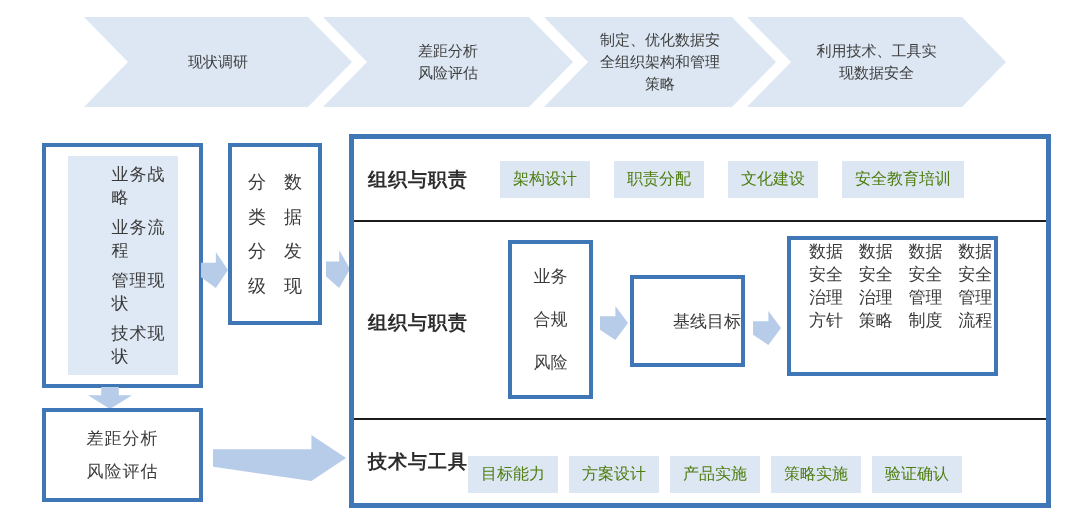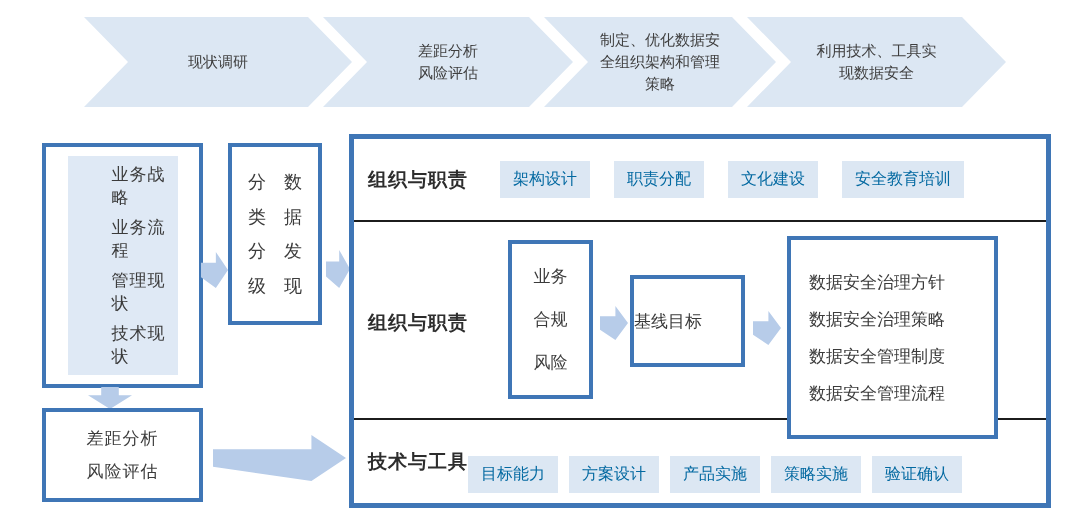--- a/index.html
+++ b/index.html
@@ -39,28 +39,28 @@
   .gov-row-1{ height:83px; border-bottom:2px solid var(--divider-dark,#1c1c1c); }
   .gov-row-2{ height:198px; border-bottom:2px solid var(--divider-dark,#1c1c1c); }
   .gov-row-3{ flex:1; }
   .row-title{ font-weight:bold; font-size:19px; color:#2d2d2d; letter-spacing:1px; }
   .gov-row-1 .row-title{ margin-right:32px;text-align:right; }
   .gov-row-3 .row-title{ }
   .chips{ display:flex; align-items:center; }
   .gov-row-1 .chips{ gap:24px; }
   .gov-row-3 .chips{ gap:11px;margin-top:26px; }
   .chip{
-    background:var(--fill-light,#dce7f3); color:#0369a1;
+    background:var(--fill-light,#dce7f3); color:#4d7c0f;
     font-size:16px; padding:8px 13px; white-space:nowrap;
   }
   
   .gov-row-2 .row-title{ position:absolute; left:14px; top:88px; }
   .compliance-box{ position:absolute; left:154px; top:18px; width:85px; height:159px; border:4px solid var(--border-blue,#3f76b6); display:flex; flex-direction:column; justify-content:center; align-items:center; gap:20px; font-size:17px; background:#fff; }
-  .baseline-box{ position:absolute; left:276px; top:53px; width:115px; height:92px; border:4px solid var(--border-blue,#3f76b6); display:flex; align-items:center; justify-content:flex-start; font-size:17px; background:#fff; }
-  .policy-box{ position:absolute; left:433px; top:14px; width:211px; height:203px; border:4px solid var(--border-blue,#3f76b6); display:flex; flex-direction:column; justify-content:center; gap:14px; padding-left:18px; font-size:17px; background:#fff; }
+  .baseline-box{ position:absolute; left:276px; top:53px; width:115px; height:92px; border:4px solid var(--border-blue,#3f76b6); display:flex; align-items:center; justify-content:flex-end; font-size:17px; background:#fff; }
+  .policy-box{ position:absolute; left:433px; top:14px; width:211px; height:140px; border:4px solid var(--border-blue,#3f76b6); display:flex; justify-content:center; gap:14px; padding-left:18px; font-size:17px; background:#fff; }
 </style>
 </head>
 <body>
 
 <div class="canvas">
 
   <div class="chev" style="left:84px;width:268px;">
     <span>现状调研</span>
   </div>
   <div class="chev" style="left:323px;width:250px;">

